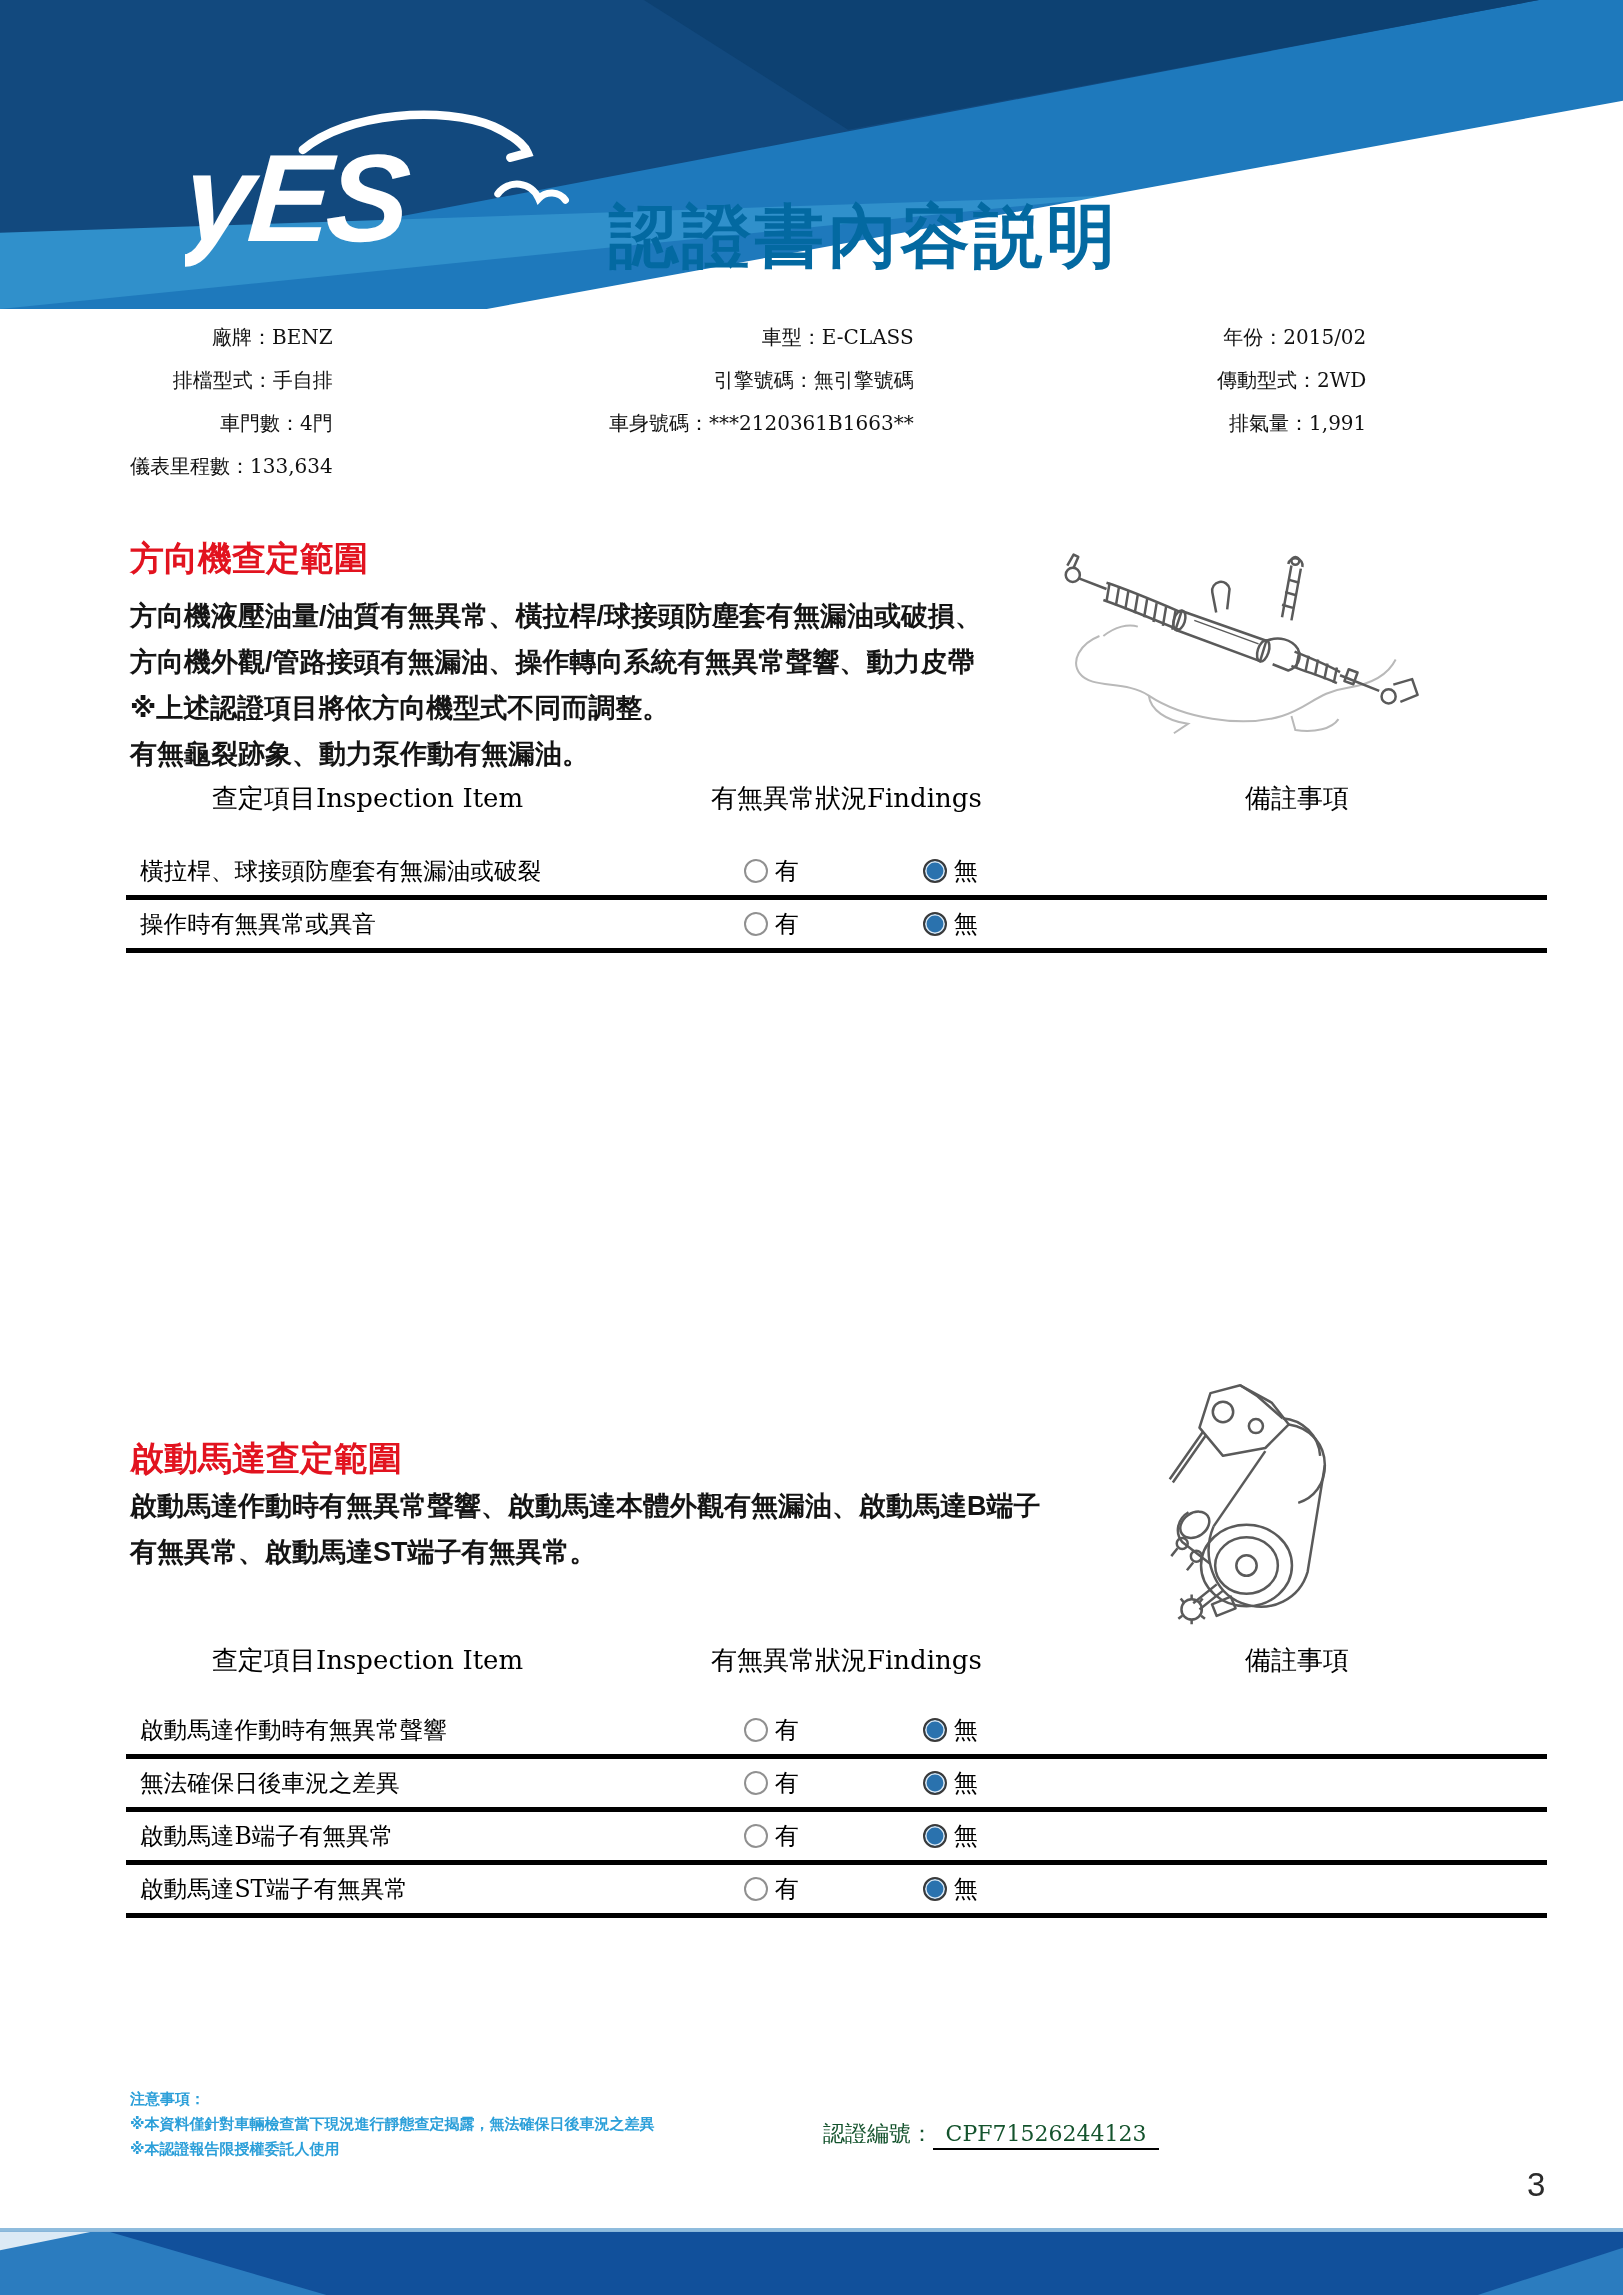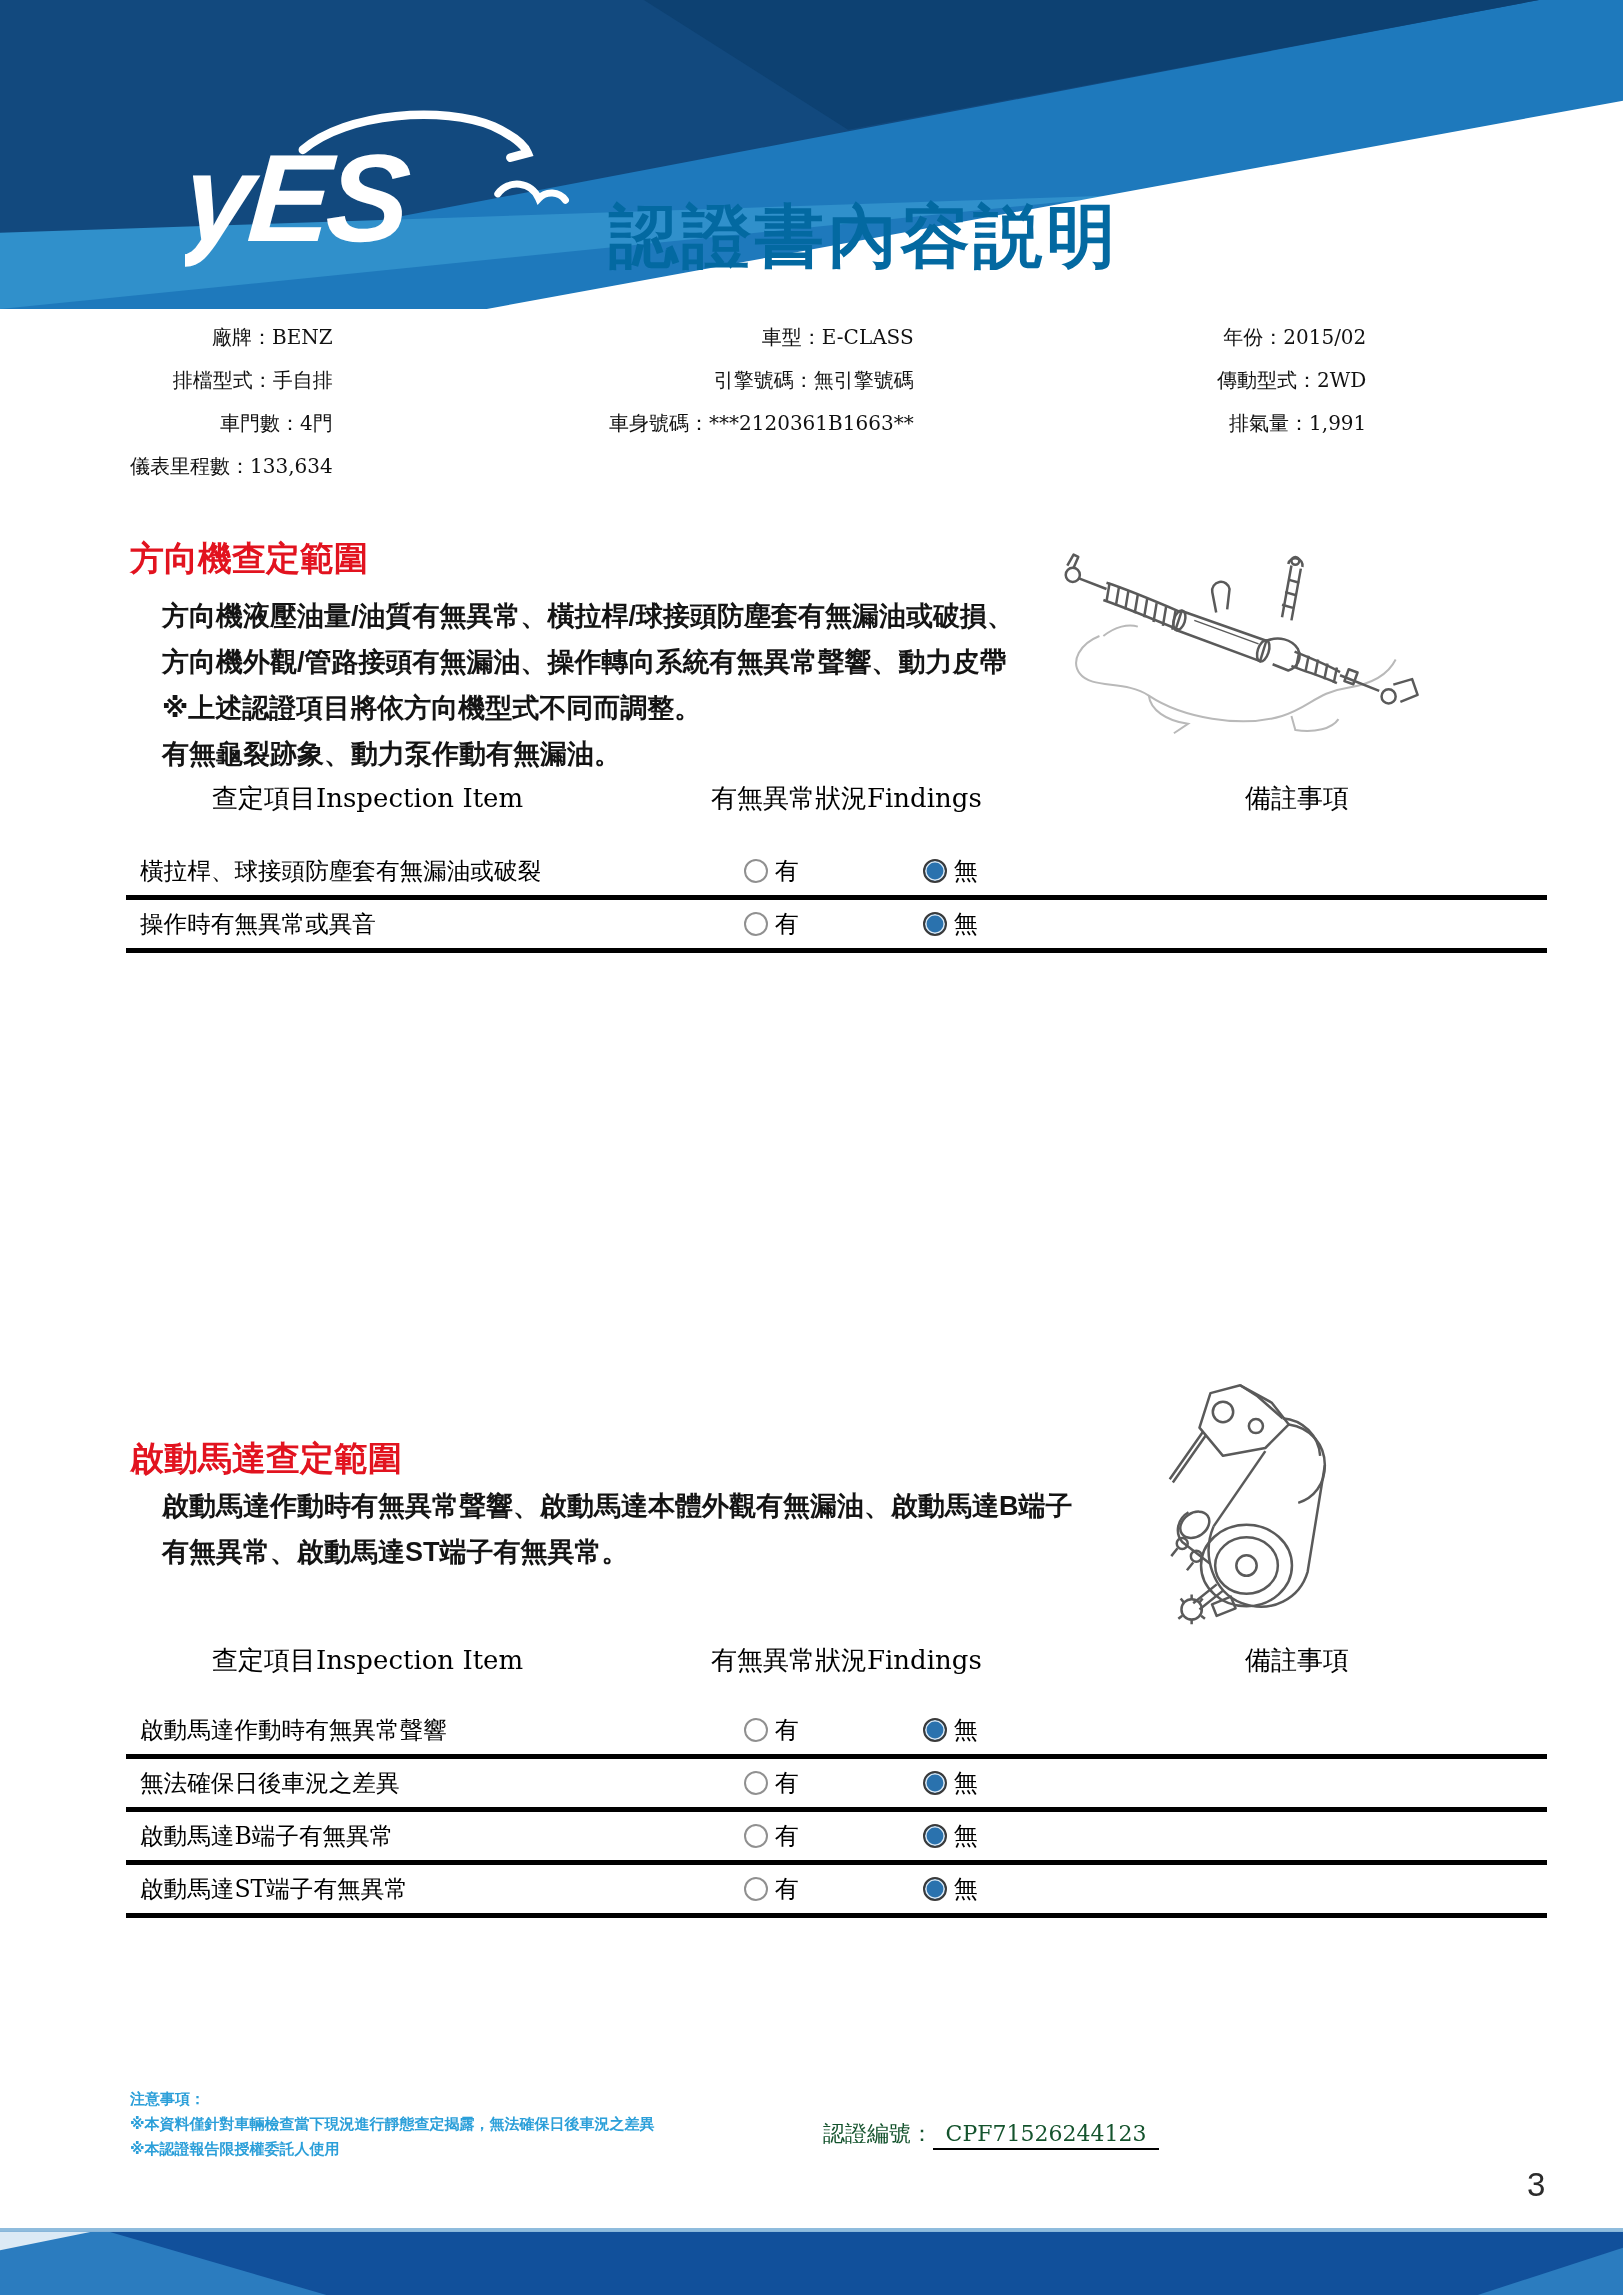--- a/index.html
+++ b/index.html
@@ -28,21 +28,21 @@
   .vinfo.c3{left:1217px;}
 
   
   .sec-title{
     font-family:"Liberation Sans","DejaVu Sans",sans-serif;
     font-weight:bold;font-size:34px;color:#e2131f;white-space:nowrap;left:130px;text-align:right;
   }
   .sec-desc{
     left:130px;width:997px;
     font-family:"Liberation Sans","DejaVu Sans",sans-serif;
-    font-weight:bold;font-size:27px;line-height:46px;color:#141414;white-space:nowrap;margin-left:32px;
+    font-weight:bold;font-size:27px;line-height:46px;color:#141414;white-space:nowrap;
   }
   .illus{overflow:visible;}
   .illus path,.illus line,.illus circle,.illus ellipse,.illus rect,.illus polyline{vector-effect:non-scaling-stroke;}
 
   
   .th{font-size:26px;color:#000;white-space:nowrap;}
   .t-rows{left:126px;width:1421px;}
   .t-row{position:relative;height:53px;border-bottom:5.5px solid #000;box-sizing:border-box;}
   .row-item{position:absolute;left:14px;top:0;height:48px;line-height:48px;font-size:23.6px;white-space:nowrap;color:#000;}
   .radio-group{position:absolute;top:0;height:48px;display:flex;align-items:center;gap:6.3px;}

